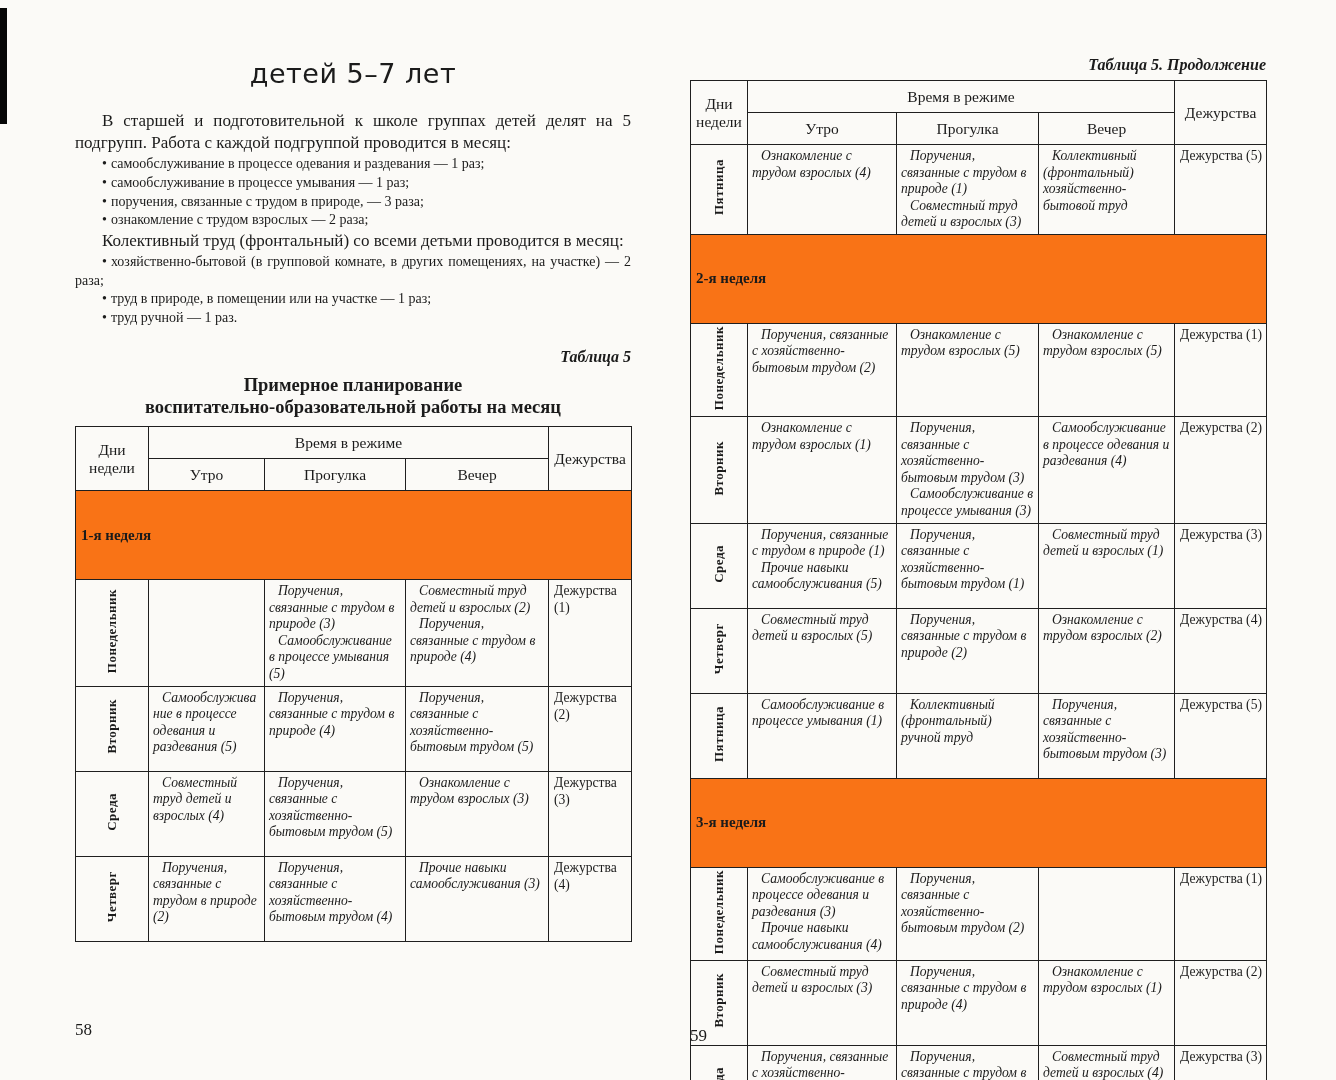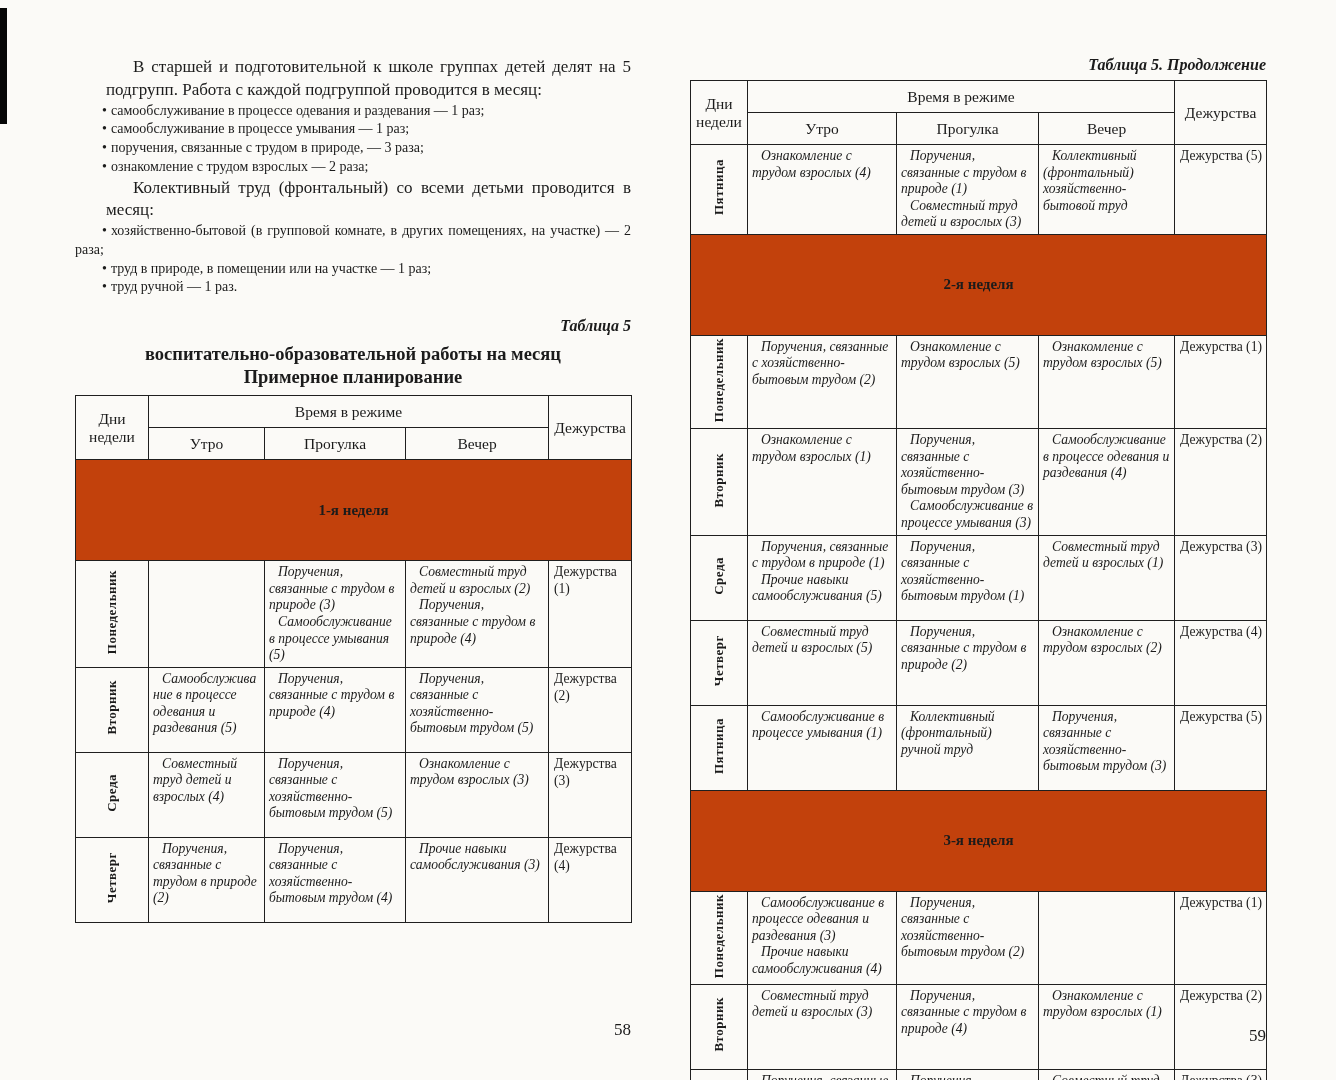--- a/index.html
+++ b/index.html
@@ -30,21 +30,21 @@
     letter-spacing: .5px;
   }
   .book-title .line { display: block; }
 
   .body-par {
     margin: 0;
     font-size: 17px;
     line-height: 1.34;
     text-align: justify;
   }
-  .indent { text-indent: 27px; margin-left: 31px; }
+  .indent { text-indent: 27px; }
   .first-par { margin-top: 18px; }
 
   .bullet {
     font-size: 14px;
     line-height: 1.34;
     text-align: justify;
     text-indent: 27px;
   }
   .marker { margin-right: 4px; }
 
@@ -111,43 +111,43 @@
     display: inline-block;
     writing-mode: vertical-rl;
     transform: rotate(180deg);
     font-weight: bold;
     font-size: 13px;
     letter-spacing: .5px;
     white-space: nowrap;
     line-height: 1.1;
   }
   .week-row td {
-    background: #c2410c;
-    text-align: center;
+    background: #f97316;
     font-weight: bold;
     font-size: 15px;
-    padding: 11px;
+    padding: 5px;
     height: 20px;
   }
 
   .page-num {
     position: absolute; left: 0; width: 100%;
-    text-align: right;
+    text-align: left;
     font-size: 17px;
   }
   .page-left  .page-num { top: 1020px; }
   .page-right .page-num { top: 1026px; }
 </style>
 </head>
 <body>
 
 <div class="scan-edge"></div>
 
 <div class="page page-left">
   <h1 class="book-title">
+    <span class="line">детей 5–7 лет</span>
   </h1>
 
   <p class="body-par indent first-par">В старшей и подготовительной к школе группах детей делят на 5 подгрупп. Работа с каждой подгруппой проводится в месяц:</p>
 
   <div class="bullets">
     <div class="bullet"><span class="marker">•</span><span>самообслуживание в процессе одевания и раздевания — 1 раз;</span></div>
     <div class="bullet"><span class="marker">•</span><span>самообслуживание в процессе умывания — 1 раз;</span></div>
     <div class="bullet"><span class="marker">•</span><span>поручения, связанные с трудом в природе, — 3 раза;</span></div>
     <div class="bullet"><span class="marker">•</span><span>ознакомление с трудом взрослых — 2 раза;</span></div>
   </div>
@@ -156,22 +156,22 @@
 
   <div class="bullets">
     <div class="bullet"><span class="marker">•</span><span>хозяйственно-бытовой (в групповой комнате, в других помещениях, на участке) — 2 раза;</span></div>
     <div class="bullet"><span class="marker">•</span><span>труд в природе, в помещении или на участке — 1 раз;</span></div>
     <div class="bullet"><span class="marker">•</span><span>труд ручной — 1 раз.</span></div>
   </div>
 
   <div class="table-ref">Таблица 5</div>
 
   <div class="table-caption">
+    <span class="line">Примерное планирование</span>
     <span class="line">воспитательно-образовательной работы на месяц</span>
-    <span class="line">Примерное планирование</span>
   </div>
 
   <table class="plan-table">
     <colgroup>
       <col style="width:73px">
         <col style="width:116px">
         <col style="width:141px">
         <col style="width:143px">
         <col style="width:83px">
     </colgroup>

